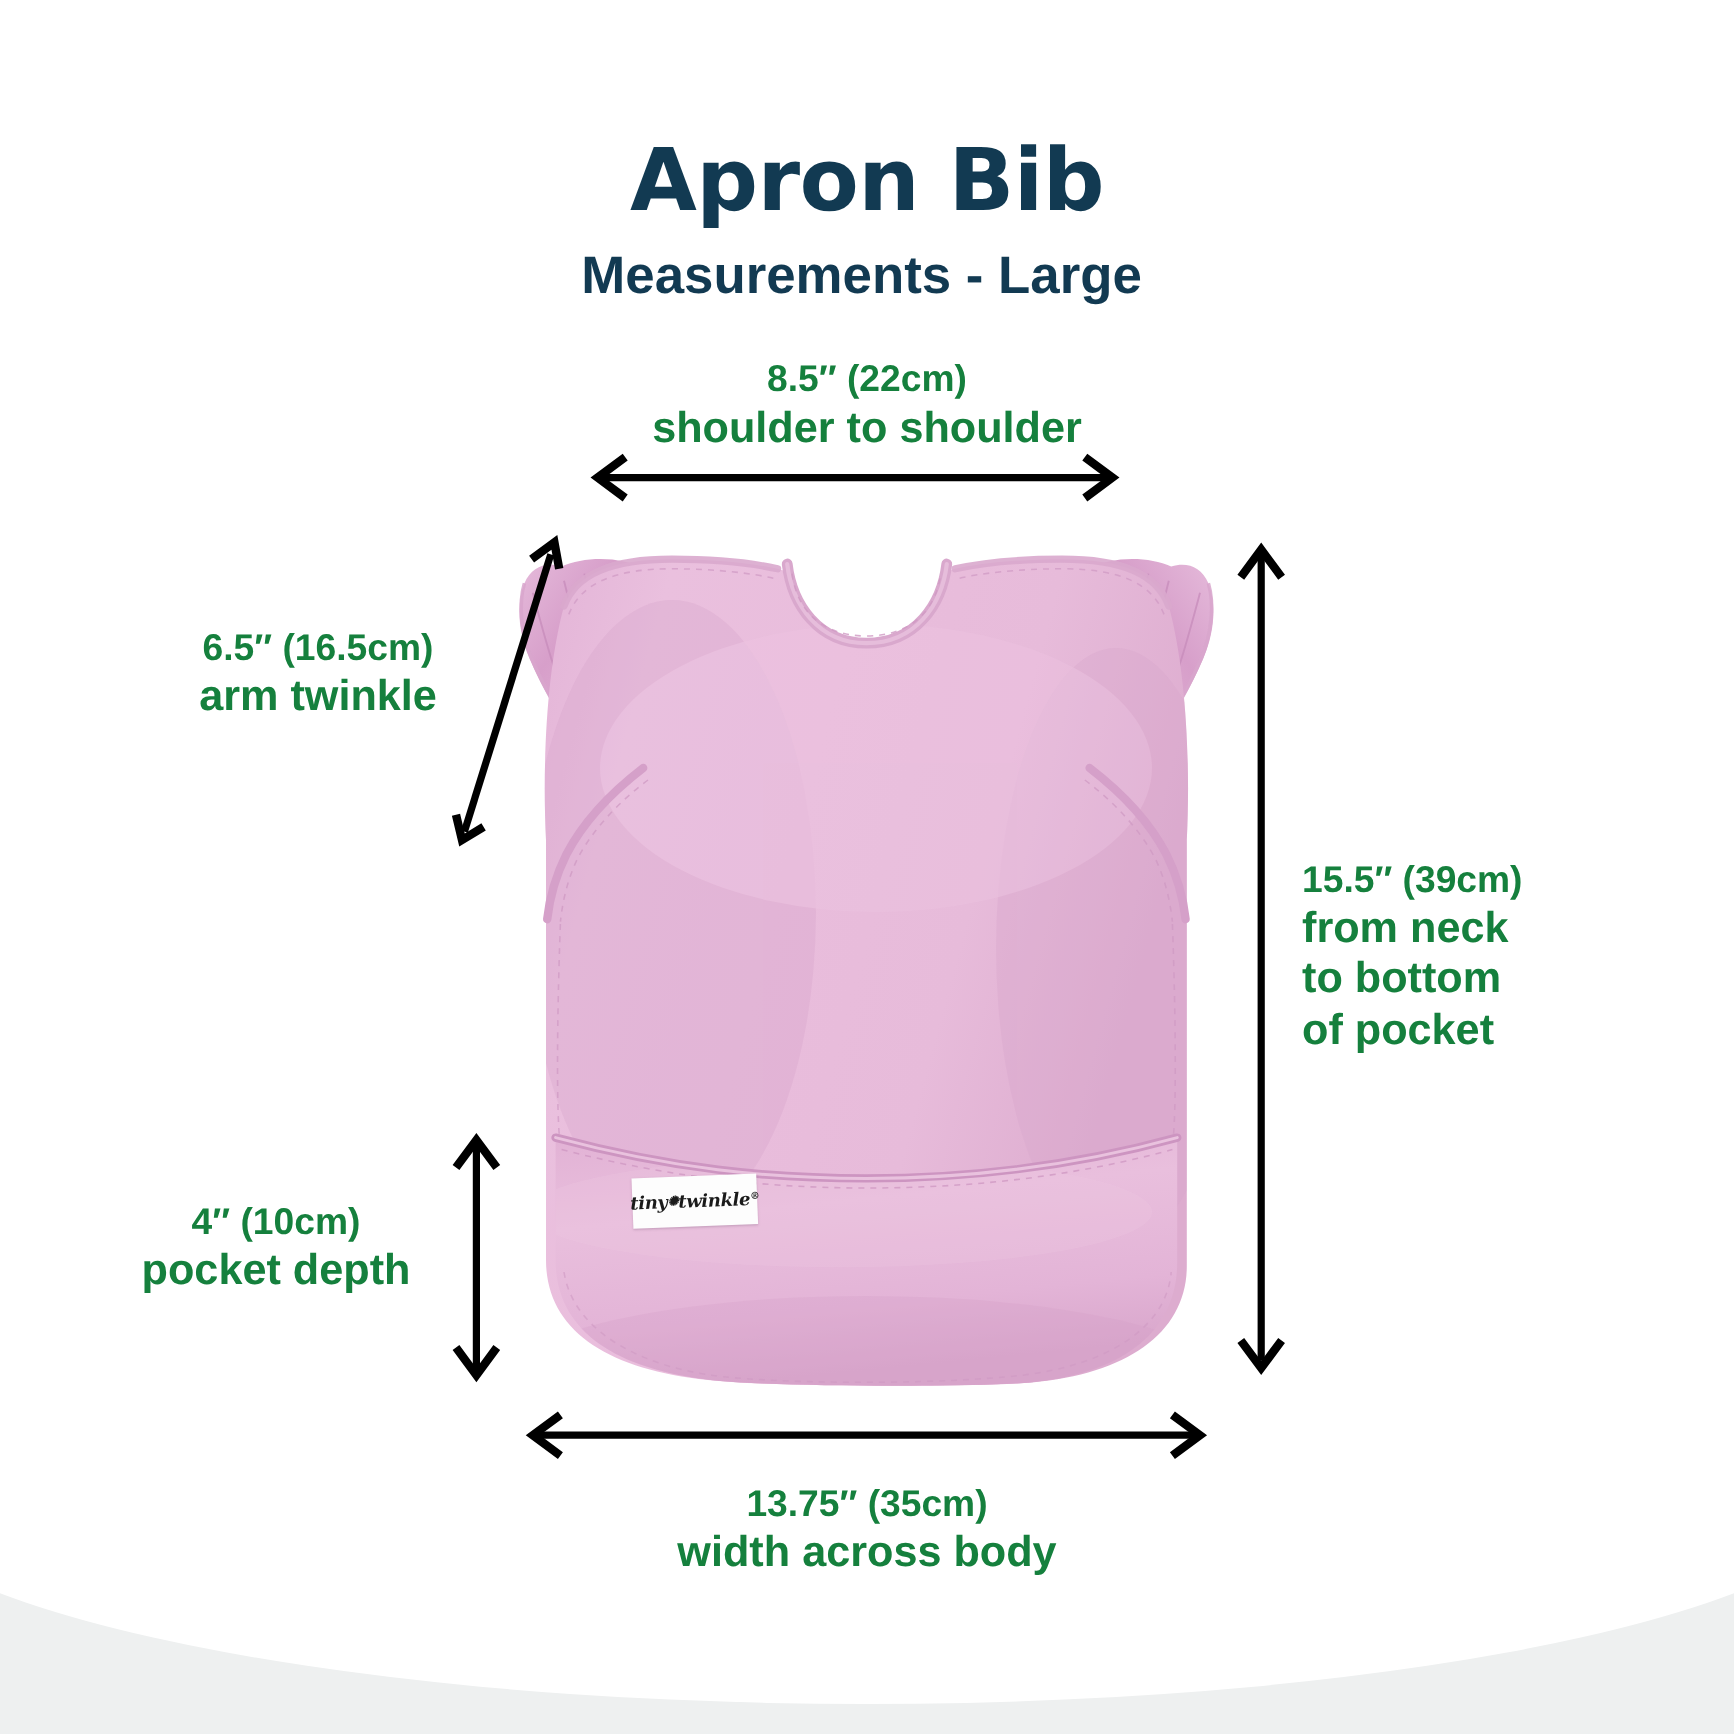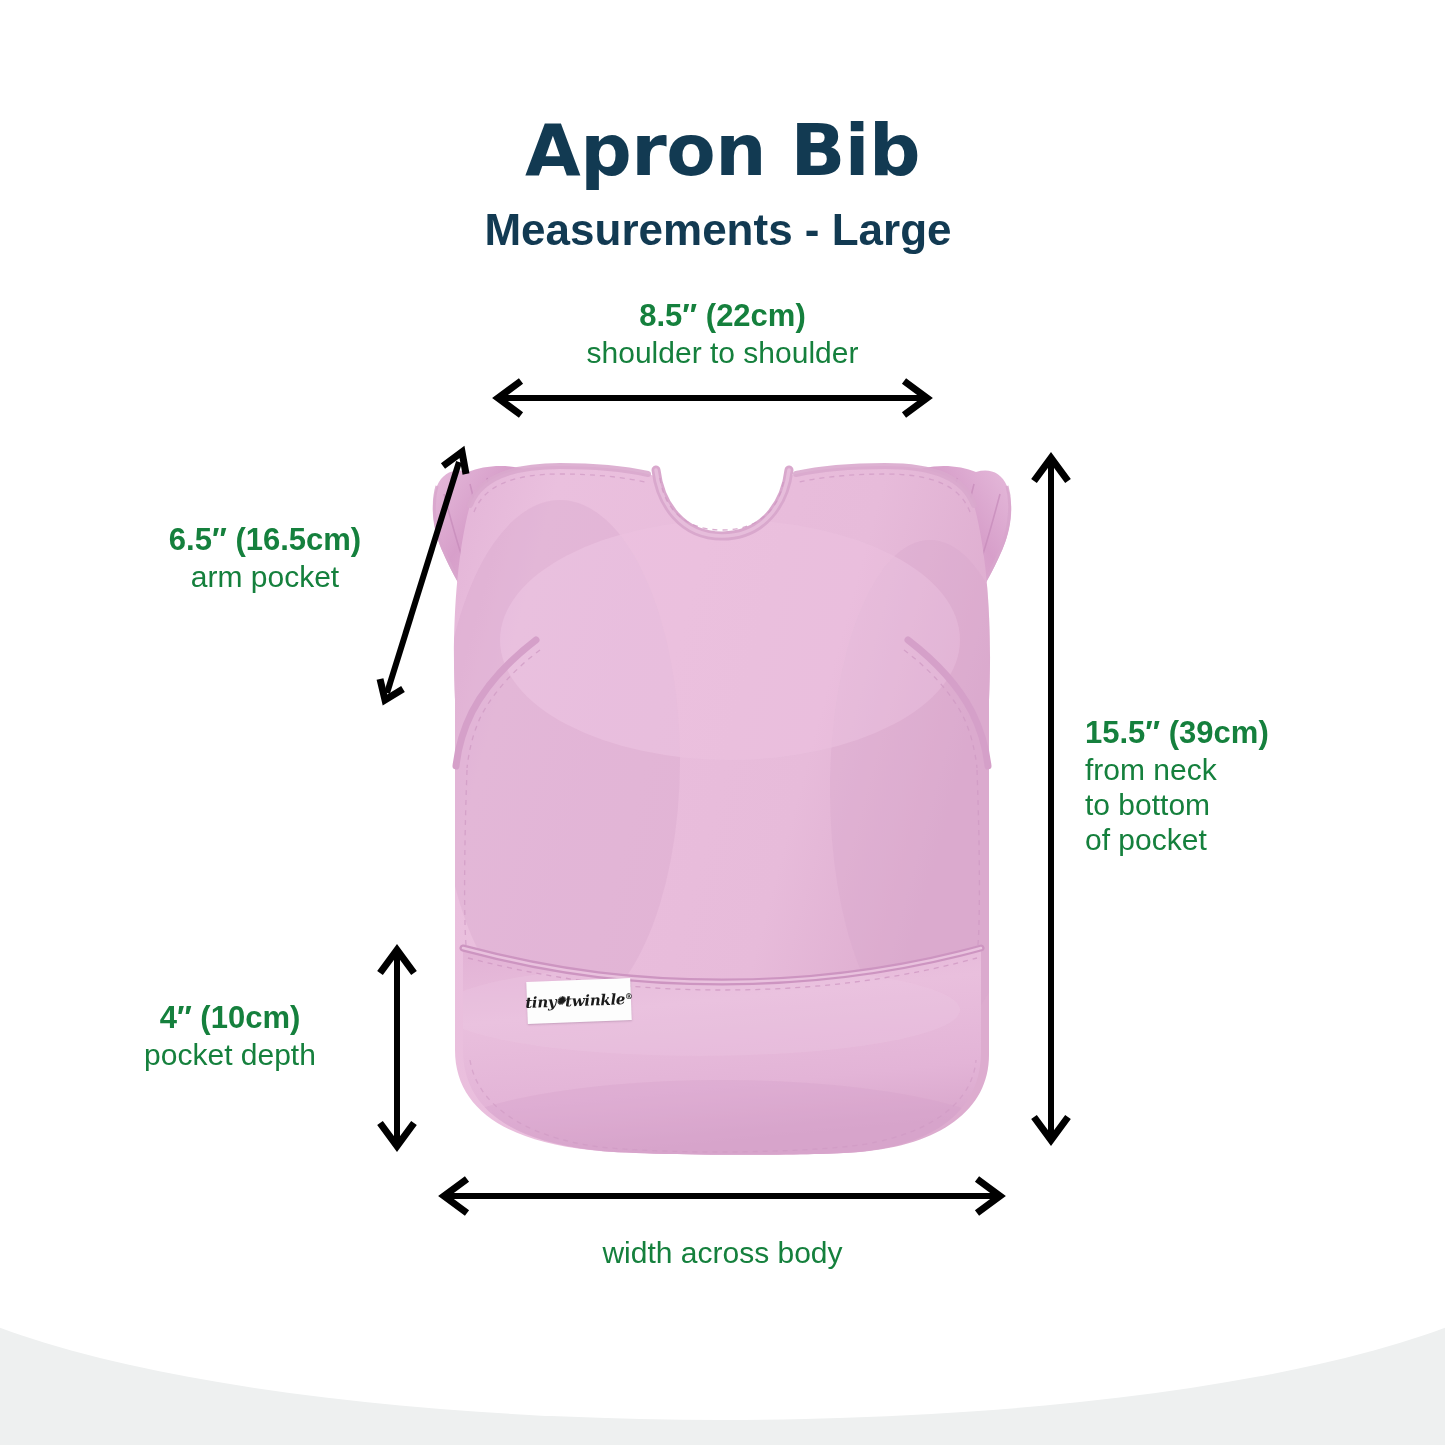--- a/index.html
+++ b/index.html
@@ -67,22 +67,22 @@
     position: absolute;
     color: #15803d;
     line-height: 1.18;
   }
   .anno .val {
     font-size: 31px;
     font-weight: 700;
     white-space: nowrap;
   }
   .anno .desc {
-    font-size: 30px;
-    font-weight: 400;
+    font-size: 36px;
+    font-weight: 700;
     white-space: nowrap;
   }
 
   .anno-top      { left: 0;    top: 298px;  width: 1445px; text-align: center; }
   .anno-arm      { left: 100px; top: 522px;  width: 330px;  text-align: center; }
   .anno-height   { left: 1085px; top: 715px; width: 320px;  text-align: left; }
   .anno-pocket   { left: 80px;  top: 1000px; width: 300px;  text-align: center; }
   .anno-bottom   { left: 0;    top: 1235px; width: 1445px; text-align: center; }
 
   
@@ -341,32 +341,33 @@
     </g>
   </svg>
 
   <div class="anno anno-top">
     <div class="val">8.5″ (22cm)</div>
     <div class="desc">shoulder to shoulder</div>
   </div>
 
   <div class="anno anno-arm">
     <div class="val">6.5″ (16.5cm)</div>
-    <div class="desc">arm pocket</div>
+    <div class="desc">arm twinkle</div>
   </div>
 
   <div class="anno anno-height">
     <div class="val">15.5″ (39cm)</div>
     <div class="desc">from neck</div>
     <div class="desc">to bottom</div>
     <div class="desc">of pocket</div>
   </div>
 
   <div class="anno anno-pocket">
     <div class="val">4″ (10cm)</div>
     <div class="desc">pocket depth</div>
   </div>
 
   <div class="anno anno-bottom">
+    <div class="val">13.75″ (35cm)</div>
     <div class="desc">width across body</div>
   </div>
 
 </div>
 
 </body></html>

